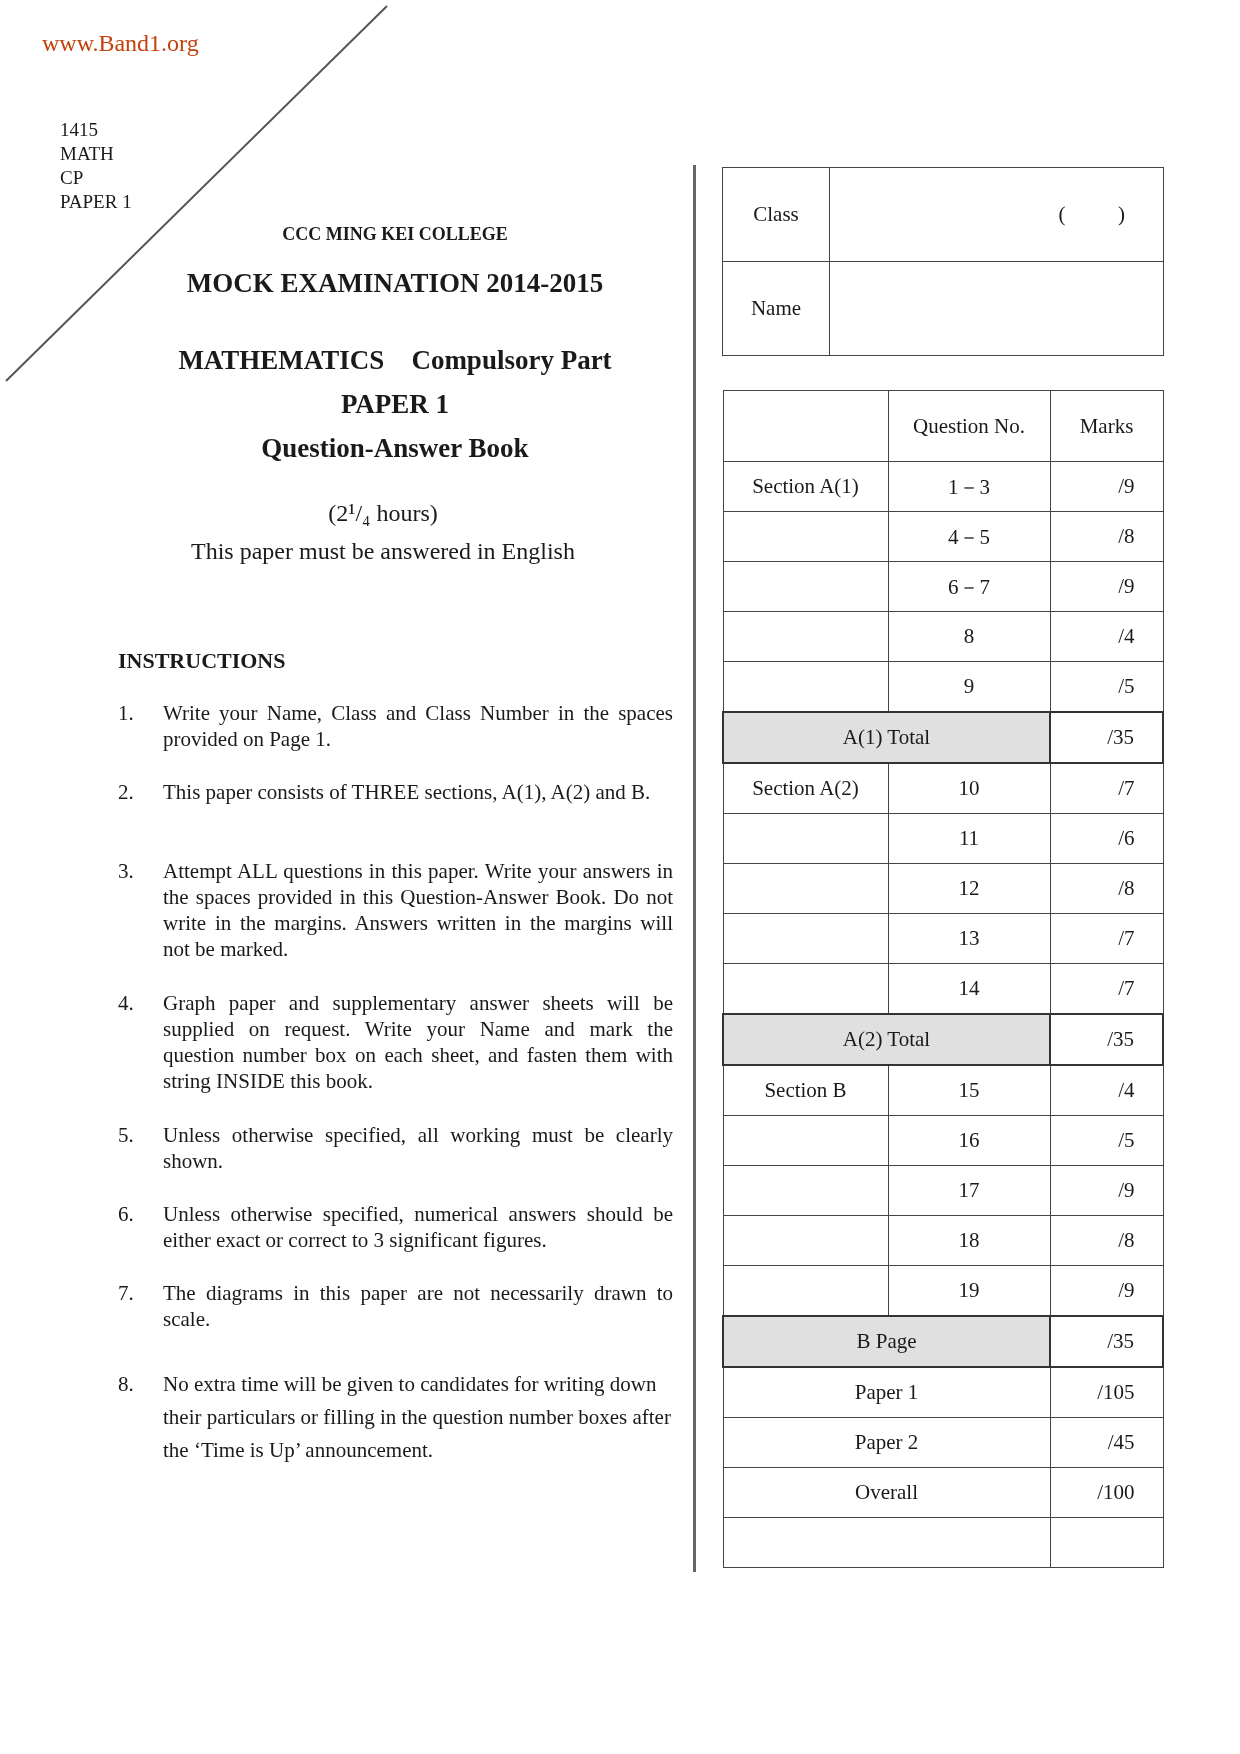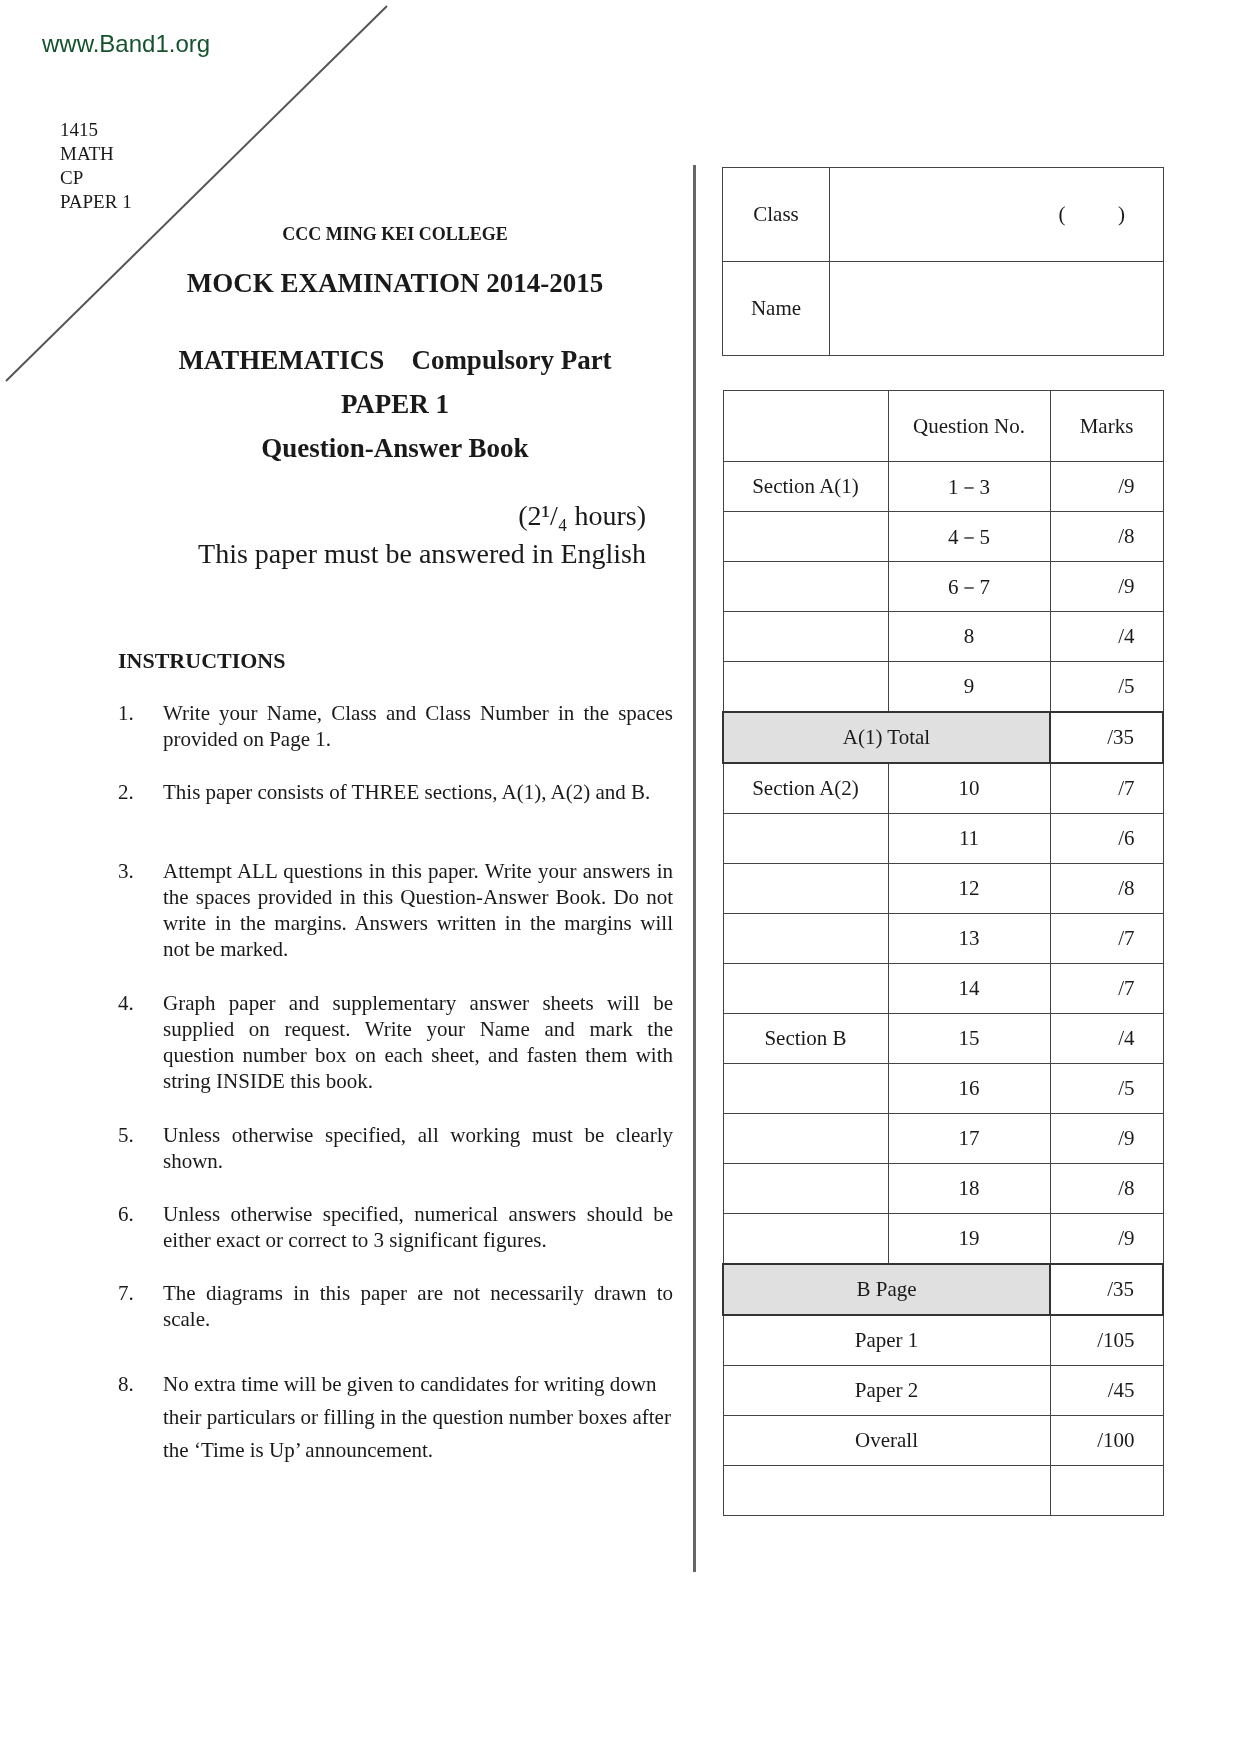--- a/index.html
+++ b/index.html
@@ -1,28 +1,28 @@
 <!DOCTYPE html>
 <html><head>
 <meta charset="utf-8">
 <style>
   html, body { margin: 0; padding: 0; background: #ffffff; }
   body { width: 1240px; height: 1754px; position: relative; overflow: hidden;
          font-family: "Liberation Serif", "DejaVu Serif", serif; color: #1a1a1a; }
-  .watermark { position: absolute; left: 42px; top: 30px; font-family: Liberation Sans, sans-serif;
-               font-size: 24px; color: #14532d; }
+  .watermark { position: absolute; left: 42px; top: 30px; font-family: Liberation Serif, serif;
+               font-size: 24px; color: #c2410c; }
   .code-block { position: absolute; left: 60px; top: 118px; font-size: 19px; line-height: 24px; }
   .diag { position: absolute; left: 0; top: 0; width: 400px; height: 400px; pointer-events: none; }
   .title-block { position: absolute; left: 140px; width: 510px; text-align: center; font-weight: bold; }
   .t1 { top: 224px; font-size: 18px; }
   .t2 { top: 268px; font-size: 27px; }
   .t3 { top: 345px; font-size: 27px; }
   .t4 { top: 389px; font-size: 27px; }
   .t5 { top: 433px; font-size: 27px; }
-  .sub { position: absolute; left: 136px; width: 510px; text-align: right; font-size: 28px; }
+  .sub { position: absolute; left: 128px; width: 510px; text-align: center; font-size: 24px; }
   .s1 { top: 500px; }
   .s2 { top: 538px; }
   .instr-head { position: absolute; left: 118px; top: 648px; font-size: 22px; font-weight: bold; }
   .instr { position: absolute; left: 118px; width: 555px; font-size: 21px; line-height: 26px; }
   .instr .num { position: absolute; left: 0; top: 0; }
   .instr .txt { margin-left: 45px; text-align: justify; text-align-last: left; }
   .instr.loose { line-height: 33px; }
   .vline { position: absolute; left: 693px; top: 165px; width: 3px; height: 1407px; background: #666; }
   table { border-collapse: collapse; position: absolute; font-size: 21px; }
   td { border: 1.5px solid #444; padding: 0; }
@@ -169,20 +169,24 @@
   <tr>
         <td class="c1"></td>
         <td class="c2">13</td>
         <td class="c3">/7</td>
       </tr>
   <tr>
         <td class="c1"></td>
         <td class="c2">14</td>
         <td class="c3">/7</td>
       </tr>
+  <tr class="total">
+        <td class="lab" colspan="2">A(2) Total</td>
+        <td class="c3">/35</td>
+      </tr>
   <tr>
         <td class="c1">Section B</td>
         <td class="c2">15</td>
         <td class="c3">/4</td>
       </tr>
   <tr>
         <td class="c1"></td>
         <td class="c2">16</td>
         <td class="c3">/5</td>
       </tr>

